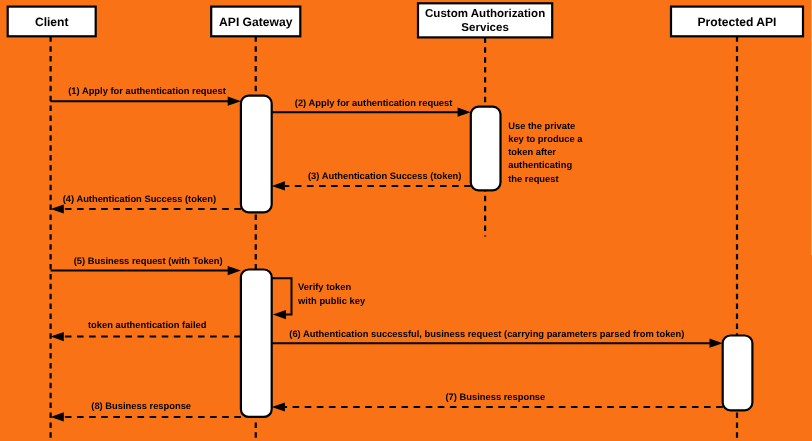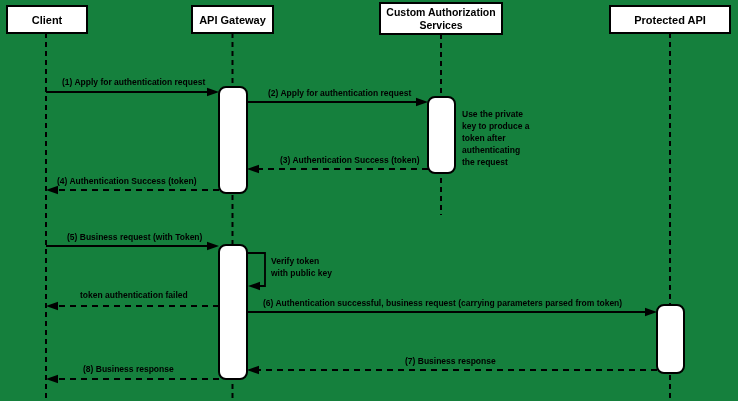--- a/index.html
+++ b/index.html
@@ -1,20 +1,20 @@
 <!DOCTYPE html>
 <html><head>
 <meta charset="utf-8">
 <style>
   html, body { margin: 0; padding: 0; background: #ffffff; }
   .canvas {
     position: relative;
     width: 738px;
     height: 401px;
-    background: #15803d;
+    background: #f97316;
     font-family: "Liberation Sans", sans-serif;
   }
   svg { display: block; }
   .pbox       { fill: #ffffff; stroke: #000000; stroke-width: 2; }
   .plabel     { font-family: "Liberation Sans", sans-serif; font-size: 11px; font-weight: 700; fill: #000000; text-anchor: middle; }
   .plabel2    { font-family: "Liberation Sans", sans-serif; font-size: 10.5px; font-weight: 700; fill: #000000; text-anchor: middle; }
   .lifeline   { stroke: #000000; stroke-width: 2; stroke-dasharray: 5 4; fill: none; }
   .activation { fill: #ffffff; stroke: #000000; stroke-width: 2; }
   .msg-solid  { stroke: #000000; stroke-width: 1.8; fill: none; }
   .msg-dashed { stroke: #000000; stroke-width: 1.8; stroke-dasharray: 6 5; fill: none; }

